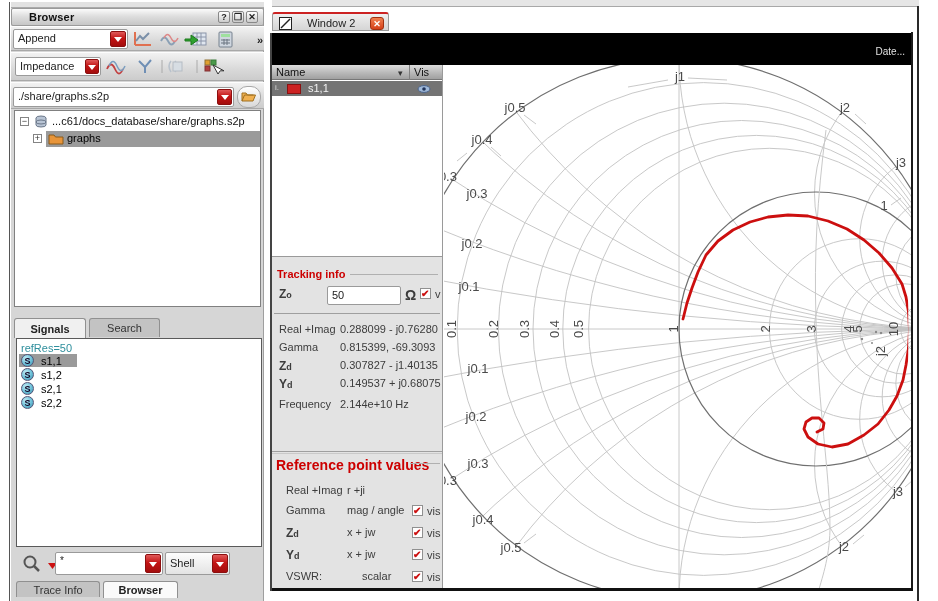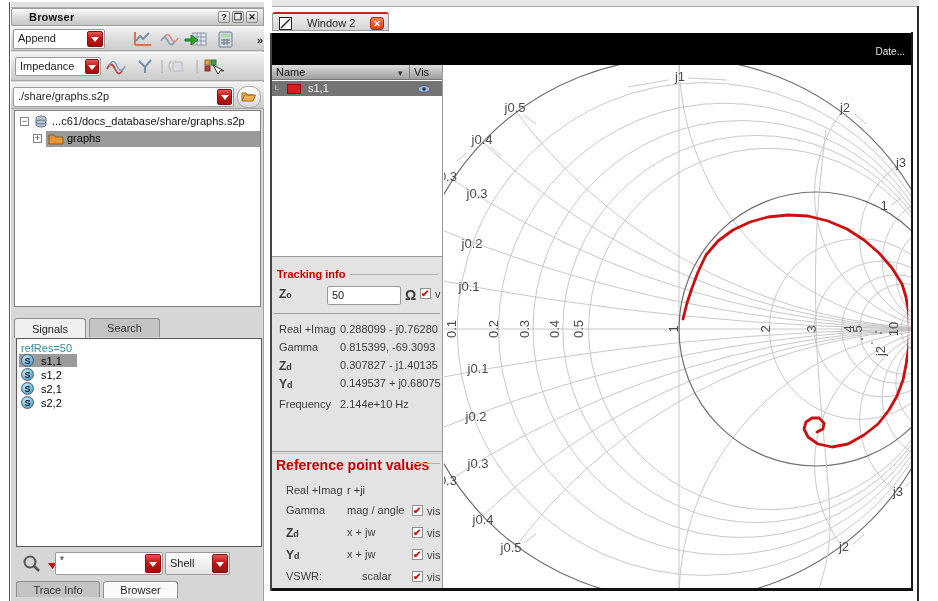--- a/index.html
+++ b/index.html
@@ -23,21 +23,21 @@
   background:linear-gradient(#e05a5a,#c41414 45%,#a30d0d); border:1px solid #8c0f0f; }
 .redbtn:after { content:""; position:absolute; left:50%; top:50%; margin:-2px 0 0 -4px;
   border-left:4px solid transparent; border-right:4px solid transparent; border-top:5px solid #fff; }
 
 #tree { left:3px; top:102px; width:247px; height:197px; background:#fff; border:1px solid #808080; }
 .exp { position:absolute; width:9px; height:9px; border:1px solid #848484; background:#fff;
   font-size:9px; line-height:7px; text-align:center; color:#333; }
 
 .tab { position:absolute; font-size:11px; color:#222; text-align:center;
   border:1px solid #909090; border-bottom:none; border-radius:3px 3px 0 0; }
-.tab.on  { background:#f0f0f0; }
+.tab.on  { background:#f0f0f0;font-weight:bold; }
 .tab.off { background:#c3c3c3; color:#333; }
 #siglist { left:5px; top:330px; width:246px; height:209px; background:#fff; border:1px solid #5a5a5a; }
 .ball { position:absolute; width:13px; height:13px; border-radius:50%;
   background:radial-gradient(circle at 35% 30%, #bfeaf4, #6cc0d8 55%, #3a8aa8);
   border:1px solid #557; color:#102; font-size:9px; font-weight:bold; text-align:center; line-height:13px; }
 
 #rwin-l { left:270px; top:33px; width:2px; height:558px; background:#444; }
 #rwin-r1 { left:911px; top:32px; width:2px; height:559px; background:#1a1a1a; }
 #rwin-r2 { left:917px; top:6px; width:2px; height:595px; background:#2a2a2a; }
 #rwin-b { left:272px; top:588px; width:641px; height:3px; background:#111; }
@@ -68,21 +68,21 @@
   <div class="titlebar">
       <b>Browser</b>
     <div class="tbtn" style="right:33px">?</div>
     <div class="tbtn" style="right:19px">❐</div>
     <div class="tbtn" style="right:5px">✕</div>
   </div>
   <div class="toolrow" style="top:18px;height:25px"></div>
   <div class="toolrow" style="top:44px;height:29px"></div>
   <div class="toolrow" style="top:74px;height:27px"></div>
 
-  <div class="combo" style="left:2px;top:21px;width:92px;height:20px">
+  <div class="combo" style="left:2px;top:21px;width:115px;height:20px">
     <span class="txt">Append</span>
     <div class="redbtn" style="width:16px;height:16px"></div>
   </div>
   <svg class="abs" style="left:122px;top:21px" width="140" height="21" viewBox="0 0 140 21">
 
     <path d="M2 16 L2 3" stroke="#e07050" stroke-width="2" fill="none"></path>
     <path d="M2 16 L18 16" stroke="#e07050" stroke-width="2" fill="none"></path>
     <path d="M3 12 L7 7 L10 10 L16 4" stroke="#7a8fa8" stroke-width="2" fill="none"></path>
 
     <path d="M28 12 q3.5-7 7 0 t7 0" stroke="#8aa0b5" stroke-width="1.8" fill="none"></path>

